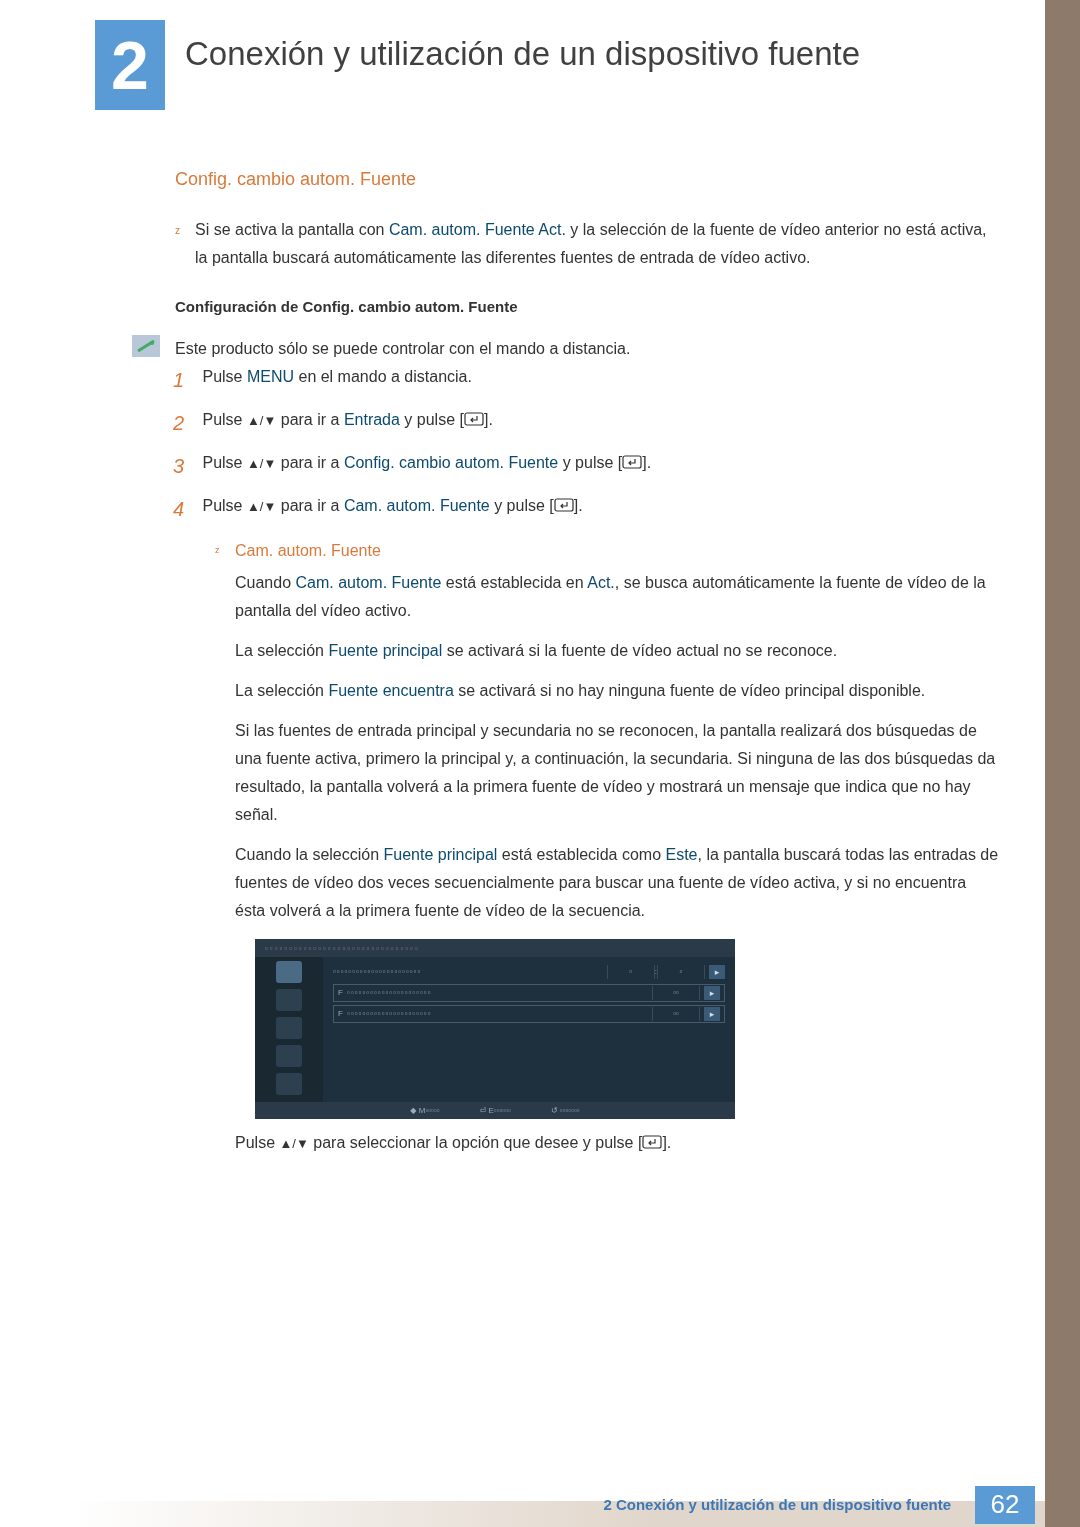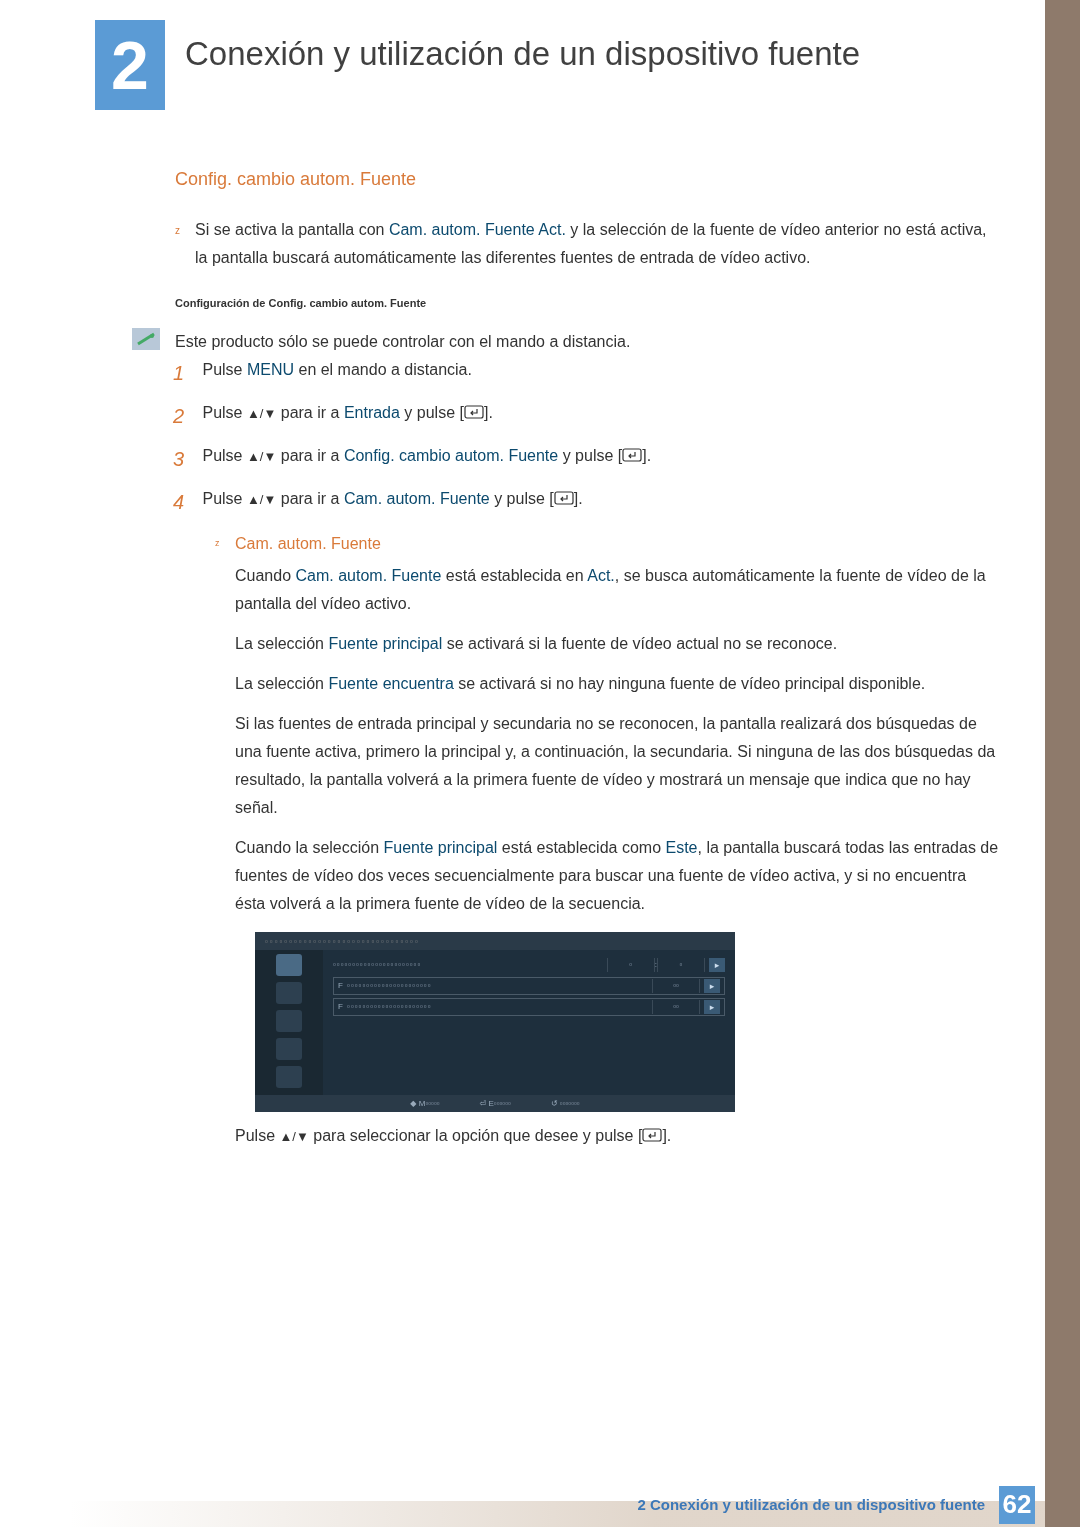--- a/index.html
+++ b/index.html
@@ -58,21 +58,21 @@
     color: #333;
   }
   .section-heading {
     color: #d97a3a;
     font-size: 18px;
     font-weight: normal;
     margin-bottom: 20px;
   }
   .sub-heading {
     color: #333;
-    font-size: 11px;
+    font-size: 15px;
     font-weight: bold;
     margin: 22px 0 15px 0;
   }
   .bullet-row {
     display: flex;
     margin-bottom: 12px;
   }
   .bullet-z {
     color: #d97a3a;
     font-size: 10px;
@@ -210,44 +210,45 @@
   }
   .footer {
     position: absolute;
     bottom: 0;
     left: 0;
     right: 35px;
     height: 45px;
     display: flex;
     align-items: center;
     justify-content: flex-end;
+    gap: 10px;
   }
   .footer-grad {
     position: absolute;
     left: 70px;
     right: 0;
     bottom: 0;
     height: 26px;
     background: linear-gradient(to right, rgba(200,180,160,0) 0%, rgba(200,180,160,0.55) 60%, rgba(200,180,160,0.55) 100%);
   }
   .footer-text {
     position: relative;
     color: #3c78b8;
     font-weight: bold;
     font-size: 15px;
     margin-right: 14px;
   }
   .footer-num-box {
     position: relative;
     background: #5b9bd5;
     color: #fff;
-    width: 36px;
+    width: 60px;
     height: 38px;
     font-size: 26px;
-    font-weight: bold;
+    font-weight: normal;
     display: flex;
     align-items: center;
     justify-content: center;
     margin-right: 10px;
   }
 </style>
 </head>
 <body>
 
 <div class="page">

